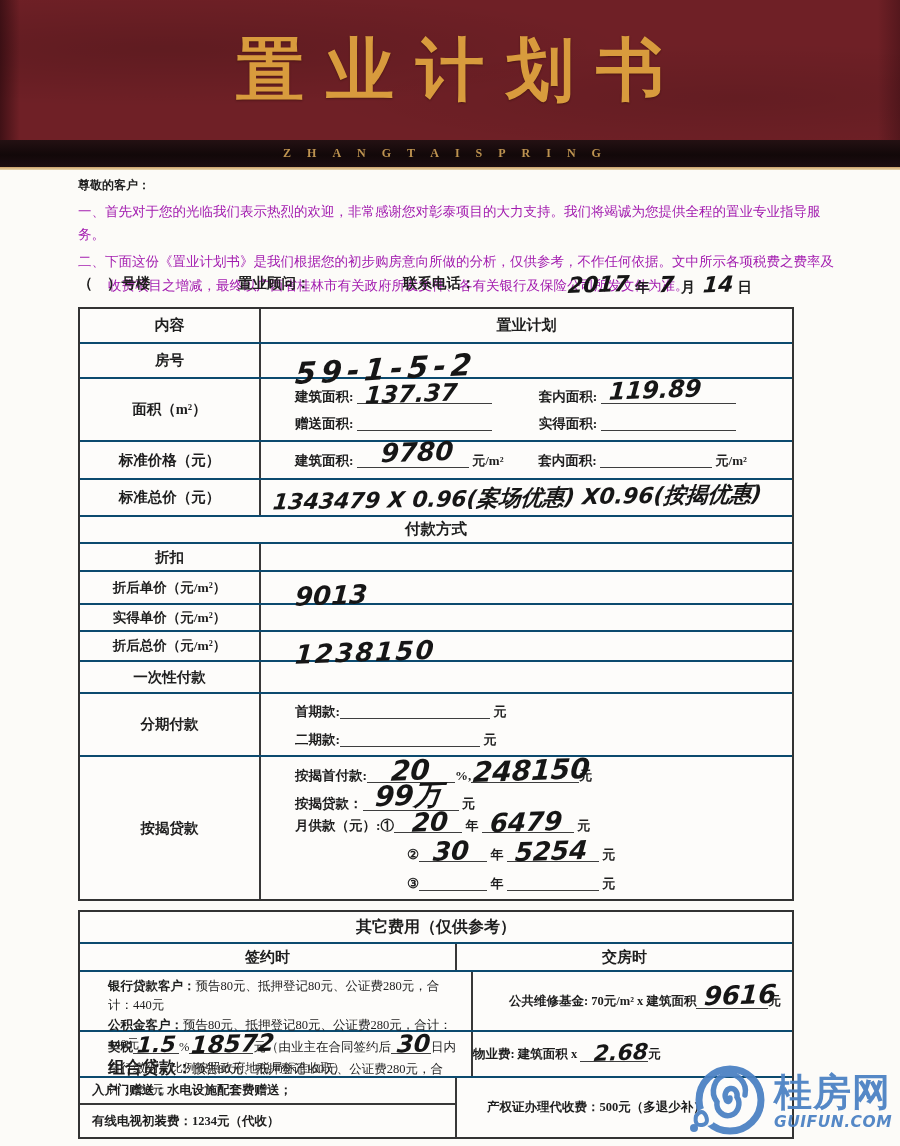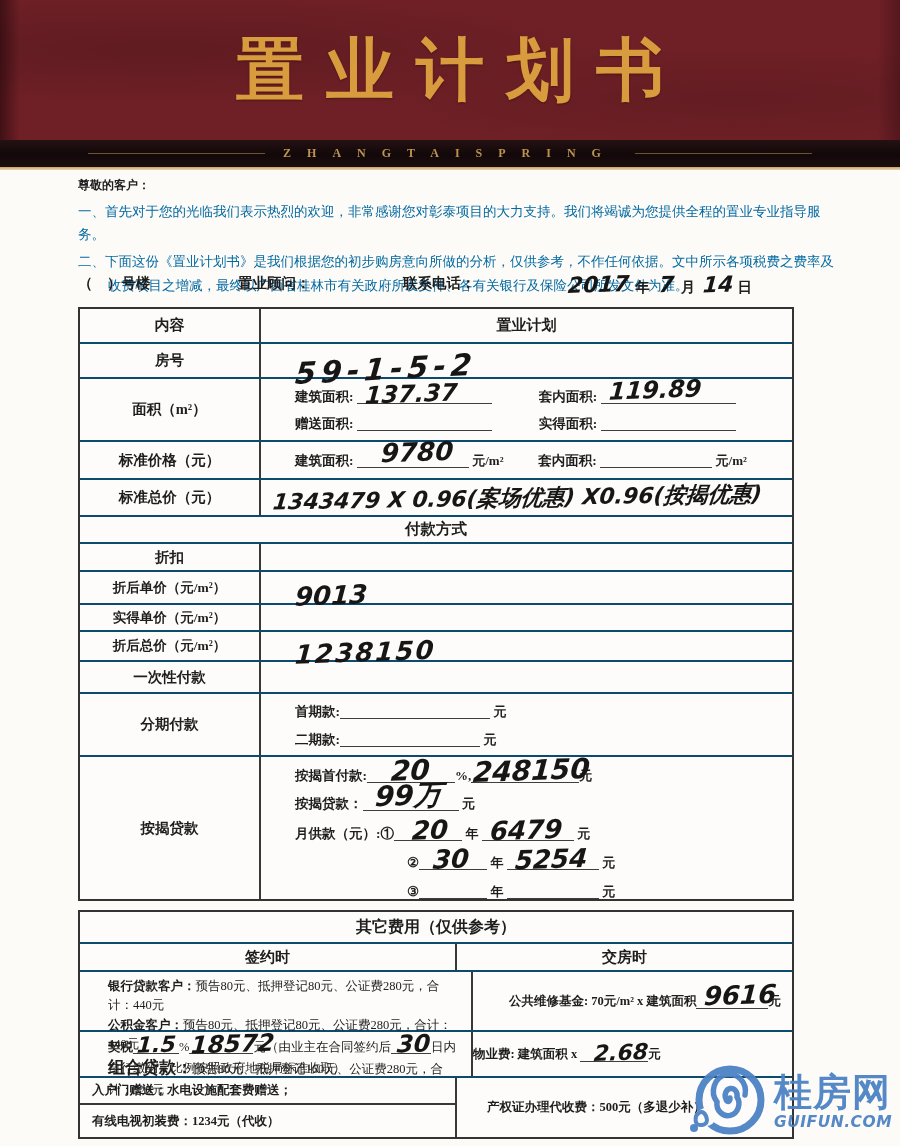--- a/index.html
+++ b/index.html
@@ -20,30 +20,30 @@
   .cover:after{content:"";position:absolute;inset:0;
     background:linear-gradient(90deg, rgba(25,4,8,.55), transparent 2.2%, transparent 97.5%, rgba(25,4,8,.3));}
   .cover-title{
     position:relative;z-index:2;color:#d89b3d;font-weight:bold;
     font-size:68px;letter-spacing:22px;padding-left:22px;
     text-shadow:0 1px 2px rgba(40,10,0,.45);
   }
   .brand-band{
     position:absolute;top:140px;left:0;width:900px;height:27px;
     background:linear-gradient(#241113,#120809 55%,#1c0e10);
-    display:flex;align-items:center;padding:0 70px;box-sizing:border-box;
+    display:flex;align-items:center;padding:0 70px;box-sizing:border-box;flex-direction:column;
   }
   .bline{flex:1;height:1px;background:#7d5f33;opacity:.85;margin:0 18px;}
   .brand-text{color:#bd9350;font-size:12px;font-weight:bold;letter-spacing:16px;white-space:nowrap;}
   .gold-edge{position:absolute;top:167px;left:0;width:900px;height:3px;
     background:linear-gradient(#caa068,#ead7ae);}
   
   .intro{position:absolute;top:177px;left:78px;width:758px;}
   .salutation{font-size:12px;font-weight:bold;margin-bottom:6px;}
-  .para{margin:0 0 4px 0;font-size:13.5px;line-height:1.72;color:#0369a1;}
+  .para{margin:0 0 4px 0;font-size:13.5px;line-height:1.72;color:#a21caf;}
   .para.hang{padding-left:30px;text-indent:-30px;}
   
   .infoline{position:absolute;top:272px;left:78px;width:760px;height:26px;font-size:14.5px;font-weight:bold;}
   .infoline .pos{position:absolute;top:2px;white-space:nowrap;}
   
   .hw{
     font-family:"DejaVu Sans",sans-serif;font-weight:bold;font-style:italic;
     color:#161616;display:inline-block;line-height:1;
     transform:rotate(-2deg) skewX(-6deg);
   }.hw22{font-size:22px}
@@ -219,21 +219,21 @@
         </div>
       </div>
     </div>
 
     <div class="trow" style="height:142px">
       <div class="tlabel">按揭贷款</div>
       <div class="tcell" style="justify-content:flex-start;padding-top:10px">
         <div class="cline" style="margin-bottom:12px">
           <span class="plabel">按揭首付款:</span><span class="bl" style="width:88px"><span class="hw hw28" style="left:24px">20</span></span><span class="unit">%,</span><span class="bl" style="width:108px"><span class="hw hw28" style="left:2px">248150</span></span><span class="unit">元</span>
         </div>
-        <div class="cline" style="margin-bottom:14px">
+        <div class="cline" style="margin-bottom:6px">
           <span class="plabel">按揭贷款：</span><span class="bl" style="width:96px"><span class="hw hw28" style="left:12px;bottom:0">99万</span></span> <span class="unit">元</span>
         </div>
         <div class="cline" style="margin-bottom:13px">
           <span class="plabel">月供款（元）:</span><span class="plabel">①</span><span class="bl" style="width:68px"><span class="hw hw26" style="left:18px">20</span></span> <span class="unit">年</span> <span class="bl" style="width:92px"><span class="hw hw26">6479</span></span> <span class="unit">元</span>
         </div>
         <div class="cline" style="margin-bottom:13px">
           <span class="ind"></span><span class="plabel">②</span><span class="bl" style="width:68px"><span class="hw hw26" style="left:14px">30</span></span> <span class="unit">年</span> <span class="bl" style="width:92px"><span class="hw hw26">5254</span></span> <span class="unit">元</span>
         </div>
         <div class="cline">
           <span class="ind"></span><span class="plabel">③</span><span class="bl" style="width:68px"></span> <span class="unit">年</span> <span class="bl" style="width:92px"></span> <span class="unit">元</span>

